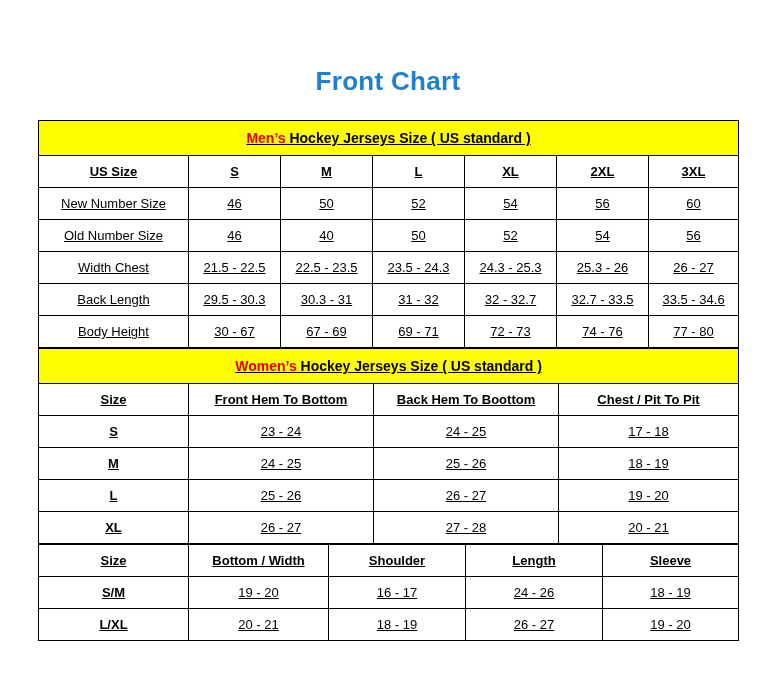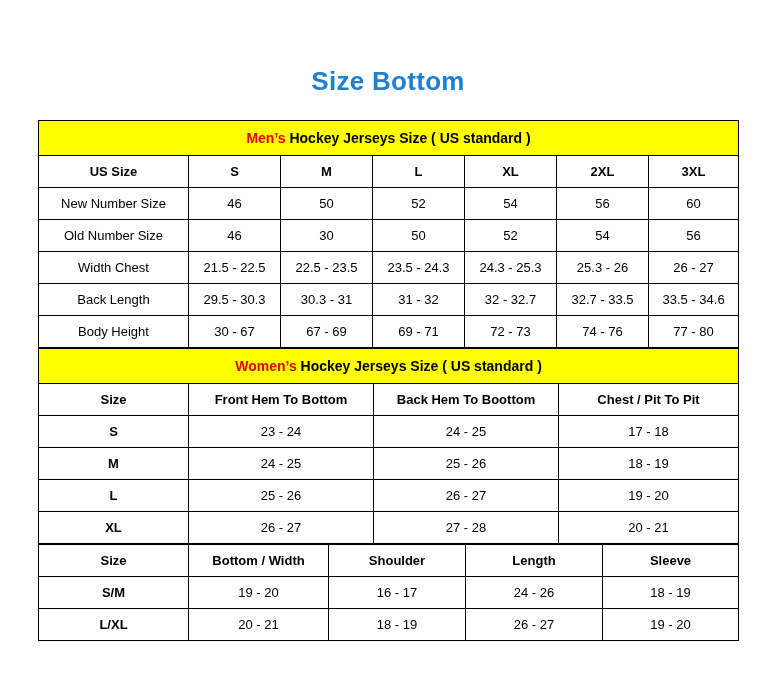--- a/index.html
+++ b/index.html
@@ -29,20 +29,21 @@
     line-height: 1;
     letter-spacing: 0.3px;
   }
   .tables-wrap {
     margin: 26px 38px 0 38px;
   }
   table {
     border-collapse: collapse;
     width: 700px;
     table-layout: fixed;
+    text-decoration: underline;
   }
   td, th {
     border: 1px solid #000000;
     font-size: 13px;
     text-align: center;
     padding: 4px 2px;
     height: 23px;
     font-weight: normal;
     vertical-align: middle;
   }
@@ -61,21 +62,21 @@
   }
   .rowlabel-bold {
     font-weight: bold;
   }
 </style>
 </head>
 <body>
 
 <div class="page">
 
-  <div class="title">Size Bottom</div>
+  <div class="title">Front Chart</div>
 
   <div class="tables-wrap">
 
     <table>
       <colgroup>
         <col style="width:150px">
         <col style="width:92px">
         <col style="width:92px">
         <col style="width:92px">
         <col style="width:92px">
@@ -102,21 +103,21 @@
           <td>46</td>
           <td>50</td>
           <td>52</td>
           <td>54</td>
           <td>56</td>
           <td>60</td>
         </tr>
         <tr>
           <td>Old Number Size</td>
           <td>46</td>
-          <td>30</td>
+          <td>40</td>
           <td>50</td>
           <td>52</td>
           <td>54</td>
           <td>56</td>
         </tr>
         <tr>
           <td>Width Chest</td>
           <td>21.5 - 22.5</td>
           <td>22.5 - 23.5</td>
           <td>23.5 - 24.3</td>

